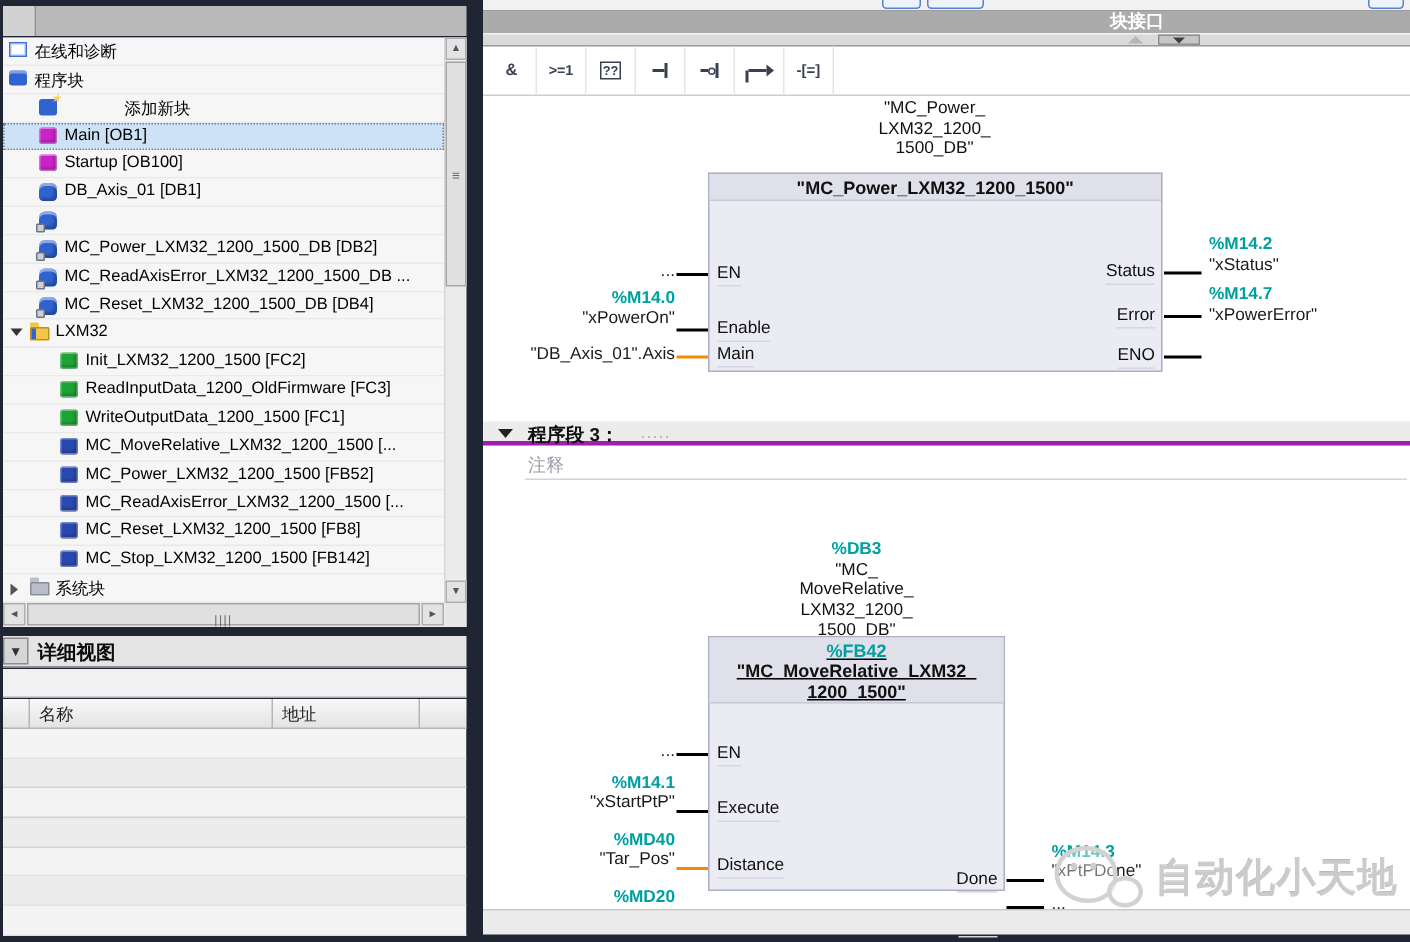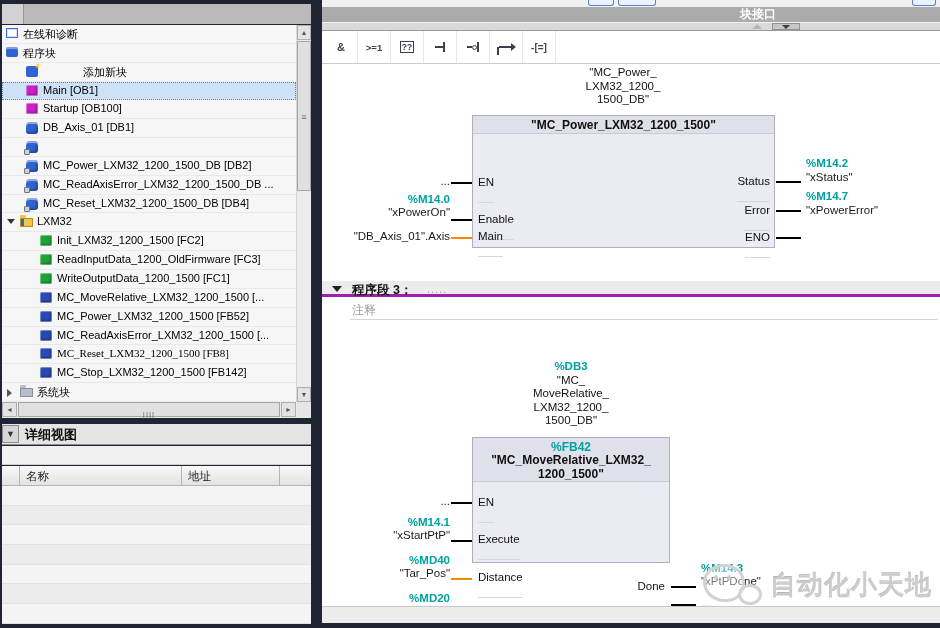--- a/index.html
+++ b/index.html
@@ -85,21 +85,21 @@
   #net-comment { left:352px; top:302px; font-size:12px; color:#9aa0a8; }
   #comment-line { left:350px; top:319px; width:588px; height:1px; background:#d4d4d4; }
 
   .db-label { text-align:center; font-size:11.5px; line-height:13.5px; color:#111; }
   .db-label .addr { color:#00A0A0; font-weight:bold; }
   .fb-block { background:#eaebf3; border:1px solid #aeafc2; }
   .fb-header { background:#dfe0ea; border-bottom:1px solid #c9cad8; text-align:center; padding-top:3px; }
   .fb-number { font-size:12px; font-weight:bold; color:#00A0A0; line-height:13px; }
   .fb-title { font-size:12px; font-weight:bold; color:#101010; line-height:13.5px; }
   .pin-label { font-size:11.5px; color:#101010; }
-  .pin-label span { border-bottom:1px solid #d6d6e2; padding-bottom:14px; }
+  .pin-label span { border-bottom:1px solid #d6d6e2; padding-bottom:2px; }
   .wire { height:2px; background:#000; }
   .wire.orange { background:#F28A00; }
   .operand { font-size:11.5px; white-space:nowrap; }
   .operand.addr { color:#00A0A0; font-weight:bold; }
   .operand.name { color:#1a1a1a; }
   .op-left { text-align:right; }
   .op-right { text-align:left; }
   .lbl-right { text-align:right; }
 
   #bottom-strip { left:322px; top:606px; width:618px; height:17px; background:#ececec; border-top:1px solid #c9c9c9; }
@@ -194,21 +194,21 @@
       <div class="tree-row">
         <div class="ic blockic fb-block-icon" style="left: 38px;"></div>
         <div class="tree-label" style="left: 55px;">MC_Power_LXM32_1200_1500 [FB52]</div>
       </div>
       <div class="tree-row">
         <div class="ic blockic fb-block-icon" style="left: 38px;"></div>
         <div class="tree-label" style="left: 55px;">MC_ReadAxisError_LXM32_1200_1500 [...</div>
       </div>
       <div class="tree-row">
         <div class="ic blockic fb-block-icon" style="left: 38px;"></div>
-        <div class="tree-label" style="left: 55px; font-family: Liberation Serif, serif;">MC_Reset_LXM32_1200_1500 [FB8]</div>
+        <div class="tree-label" style="left: 55px;">MC_Reset_LXM32_1200_1500 [FB8]</div>
       </div>
       <div class="tree-row">
         <div class="ic blockic fb-block-icon" style="left: 38px;"></div>
         <div class="tree-label" style="left: 55px;">MC_Stop_LXM32_1200_1500 [FB142]</div>
       </div>
       <div class="tree-row">
         <div class="expander exp-closed" style="left: 5px;"></div>
         <div class="ic folderic system-blocks-folder-icon" style="left: 18px;"></div>
         <div class="tree-label" style="left: 35px;">系统块</div>
       </div>
@@ -325,21 +325,21 @@
       <div class="operand op-right name" style="position: absolute; left: 806px; top: 204px; width: 160px;">"xPowerError"</div>
       <div class="pin-label lbl-right" style="position: absolute; left: 650px; top: 231px; width: 120px;"><span>ENO</span></div>
       <div class="wire" style="position: absolute; left: 776px; top: 237px; width: 25px; height: 2px;"></div>
       <div class="db-label" style="position: absolute; left: 471px; top: 360px; width: 200px;">
         <div class="addr">%DB3</div>
         <div>"MC_</div>
         <div>MoveRelative_</div>
         <div>LXM32_1200_</div>
         <div>1500_DB"</div>
       </div>
-      <div class="fb-block" style="position: absolute; left: 472px; top: 437px; width: 198px; height: 126px;">
+      <div class="fb-block" style="position: absolute; left: 472px; top: 424px; width: 198px; height: 170px; text-decoration: underline;">
         <div class="fb-header">
           <div class="fb-number">%FB42</div>
           <div class="fb-title">"MC_MoveRelative_LXM32_</div>
           <div class="fb-title">1200_1500"</div>
         </div>
       </div>
       <div class="pin-label" style="position: absolute; left: 478px; top: 496px;"><span>EN</span></div>
       <div class="wire" style="position: absolute; left: 451px; top: 502px; width: 21px; height: 2px;"></div>
       <div class="operand op-left name" style="position: absolute; left: 270px; top: 495px; width: 180px;">...</div>
       <div class="pin-label" style="position: absolute; left: 478px; top: 533px;"><span>Execute</span></div>

